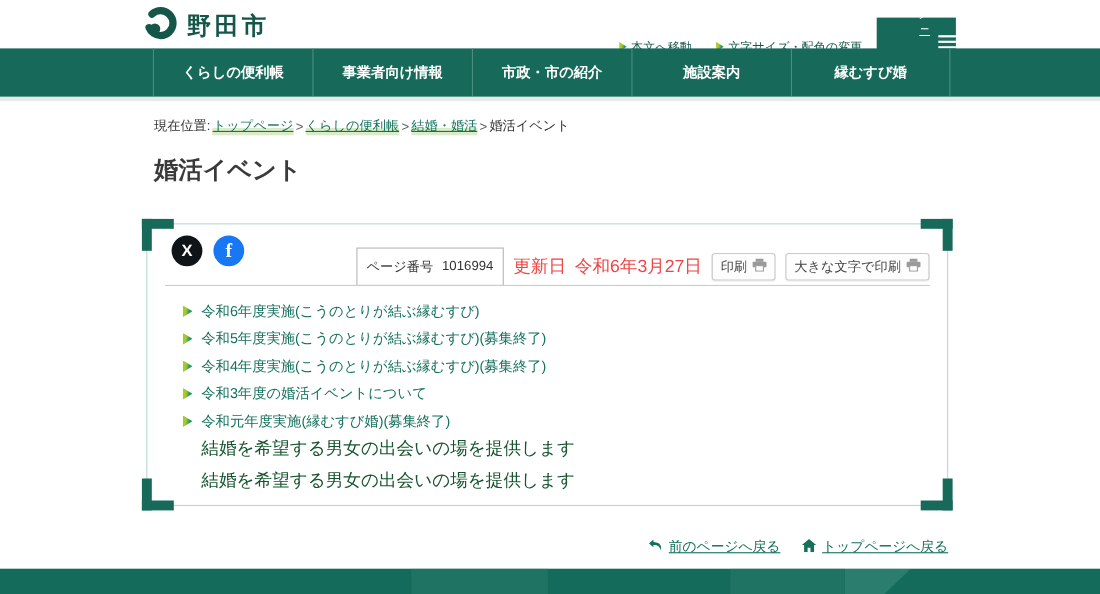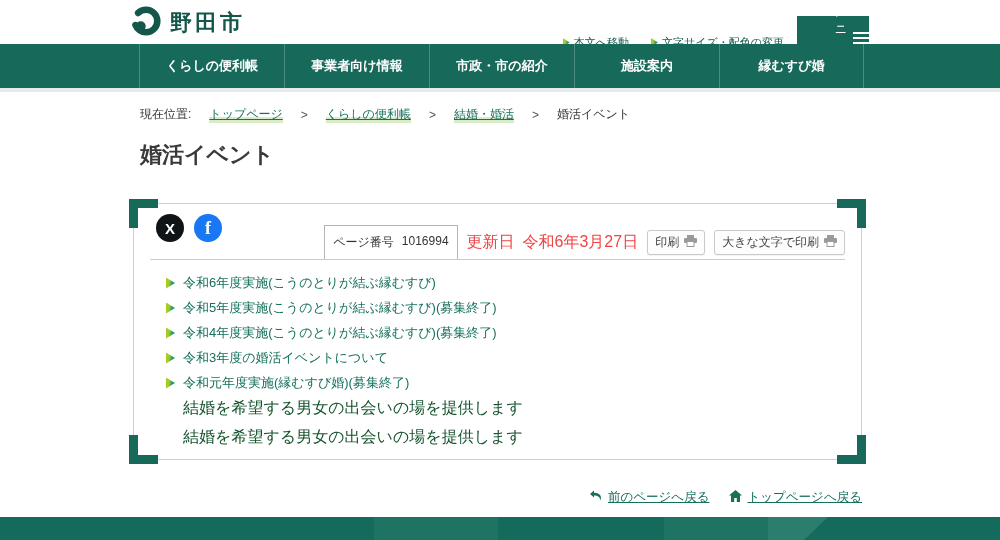--- a/index.html
+++ b/index.html
@@ -22,21 +22,21 @@
 
   
   .nav { position:absolute; top:44px; left:0; width:1000px; height:44px; background:#17695a; }
   .nav-inner { position:absolute; left:139px; top:0; height:44px; display:flex; }
   .nav-item { width:145px; height:44px; display:flex; align-items:center; justify-content:center;
               color:#fff; font-size:13px; font-weight:bold; border-left:1px solid #4e8d7e; cursor:pointer; }
   .nav-item:last-child { border-right:1px solid #4e8d7e; }
   .nav-strip { position:absolute; top:88px; left:0; width:1000px; height:4px; background:#e4ece9; }
 
   
-  .breadcrumb { position:absolute; top:106px; left:140px; font-size:12px; color:#333; display:flex; gap:18px; align-items:center; }
+  .breadcrumb { position:absolute; top:106px; left:140px; font-size:12px; color:#333; display:flex; gap:2px; align-items:center; }
   .bc-link { color:#15705c; text-decoration:underline; cursor:pointer;
              background:linear-gradient(transparent 62%, #d9ecc7 62%); }
   .bc-sep { color:#555; }
 
   
   .page-title { position:absolute; top:140px; left:140px; font-size:22px; font-weight:600; color:#3a3a3a; }
 
   
   .content-box { position:absolute; left:133px; top:203px; width:729px; height:257px;
                  border:1px solid #b9d8d0; background:#fff; }

